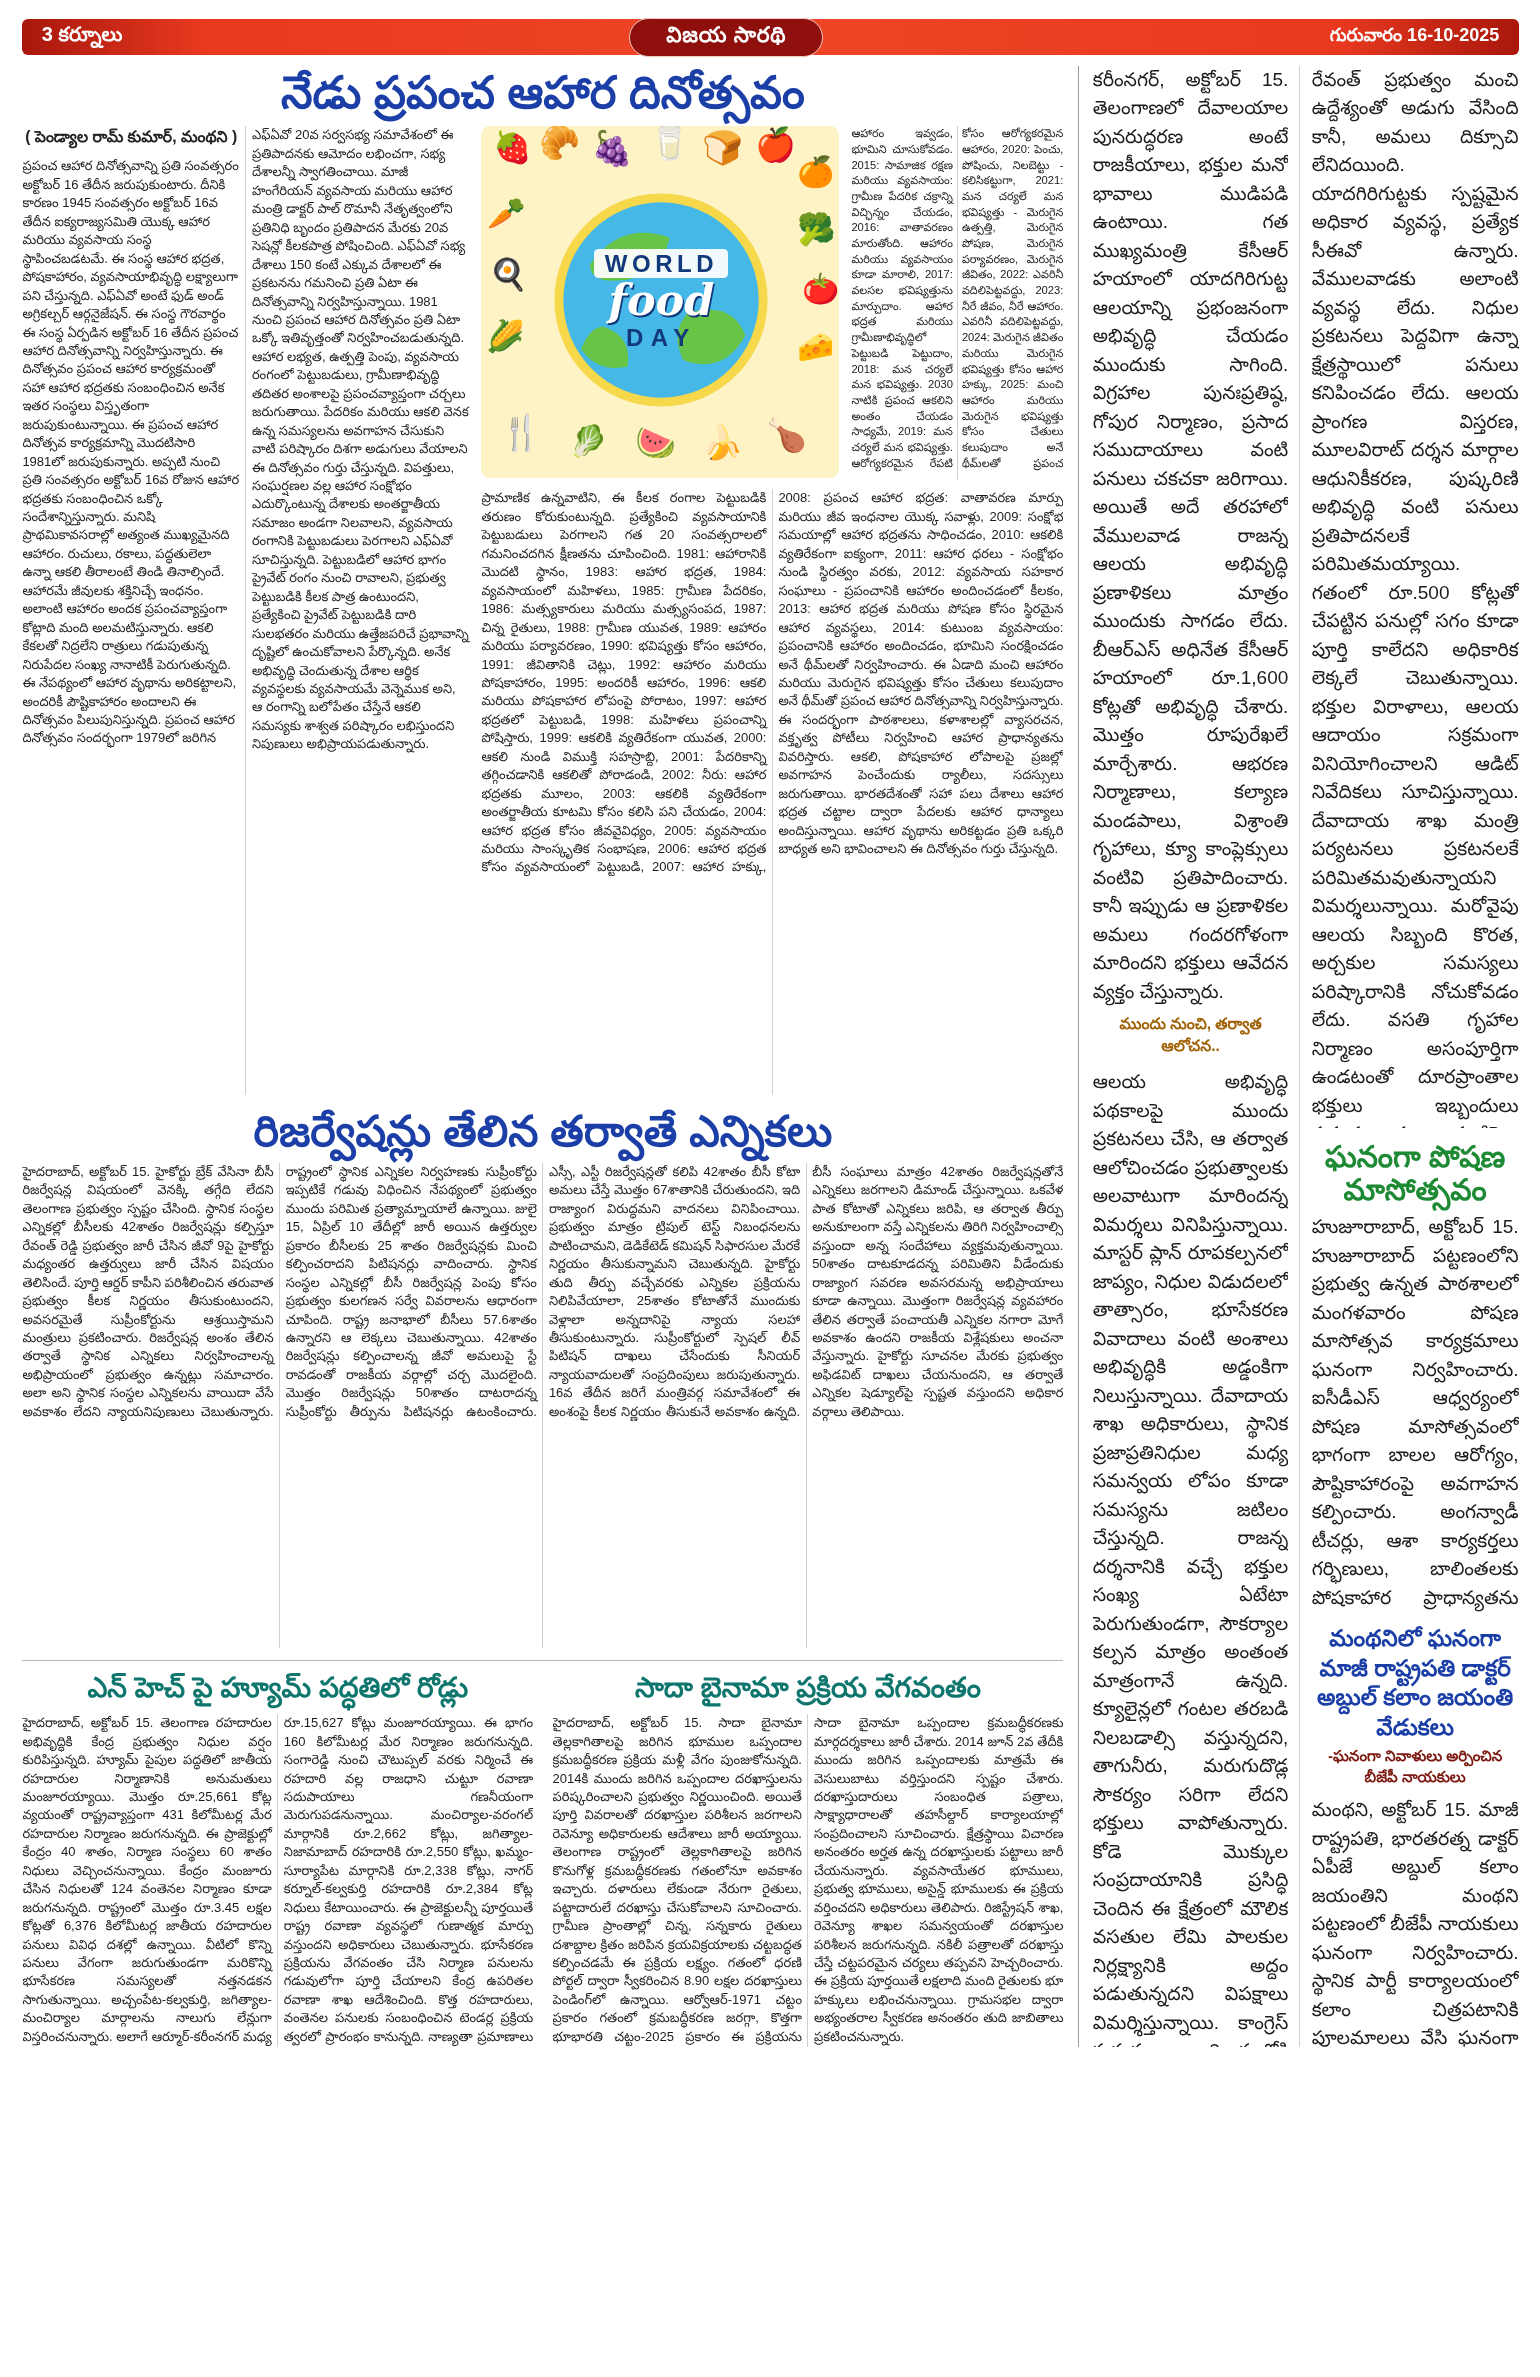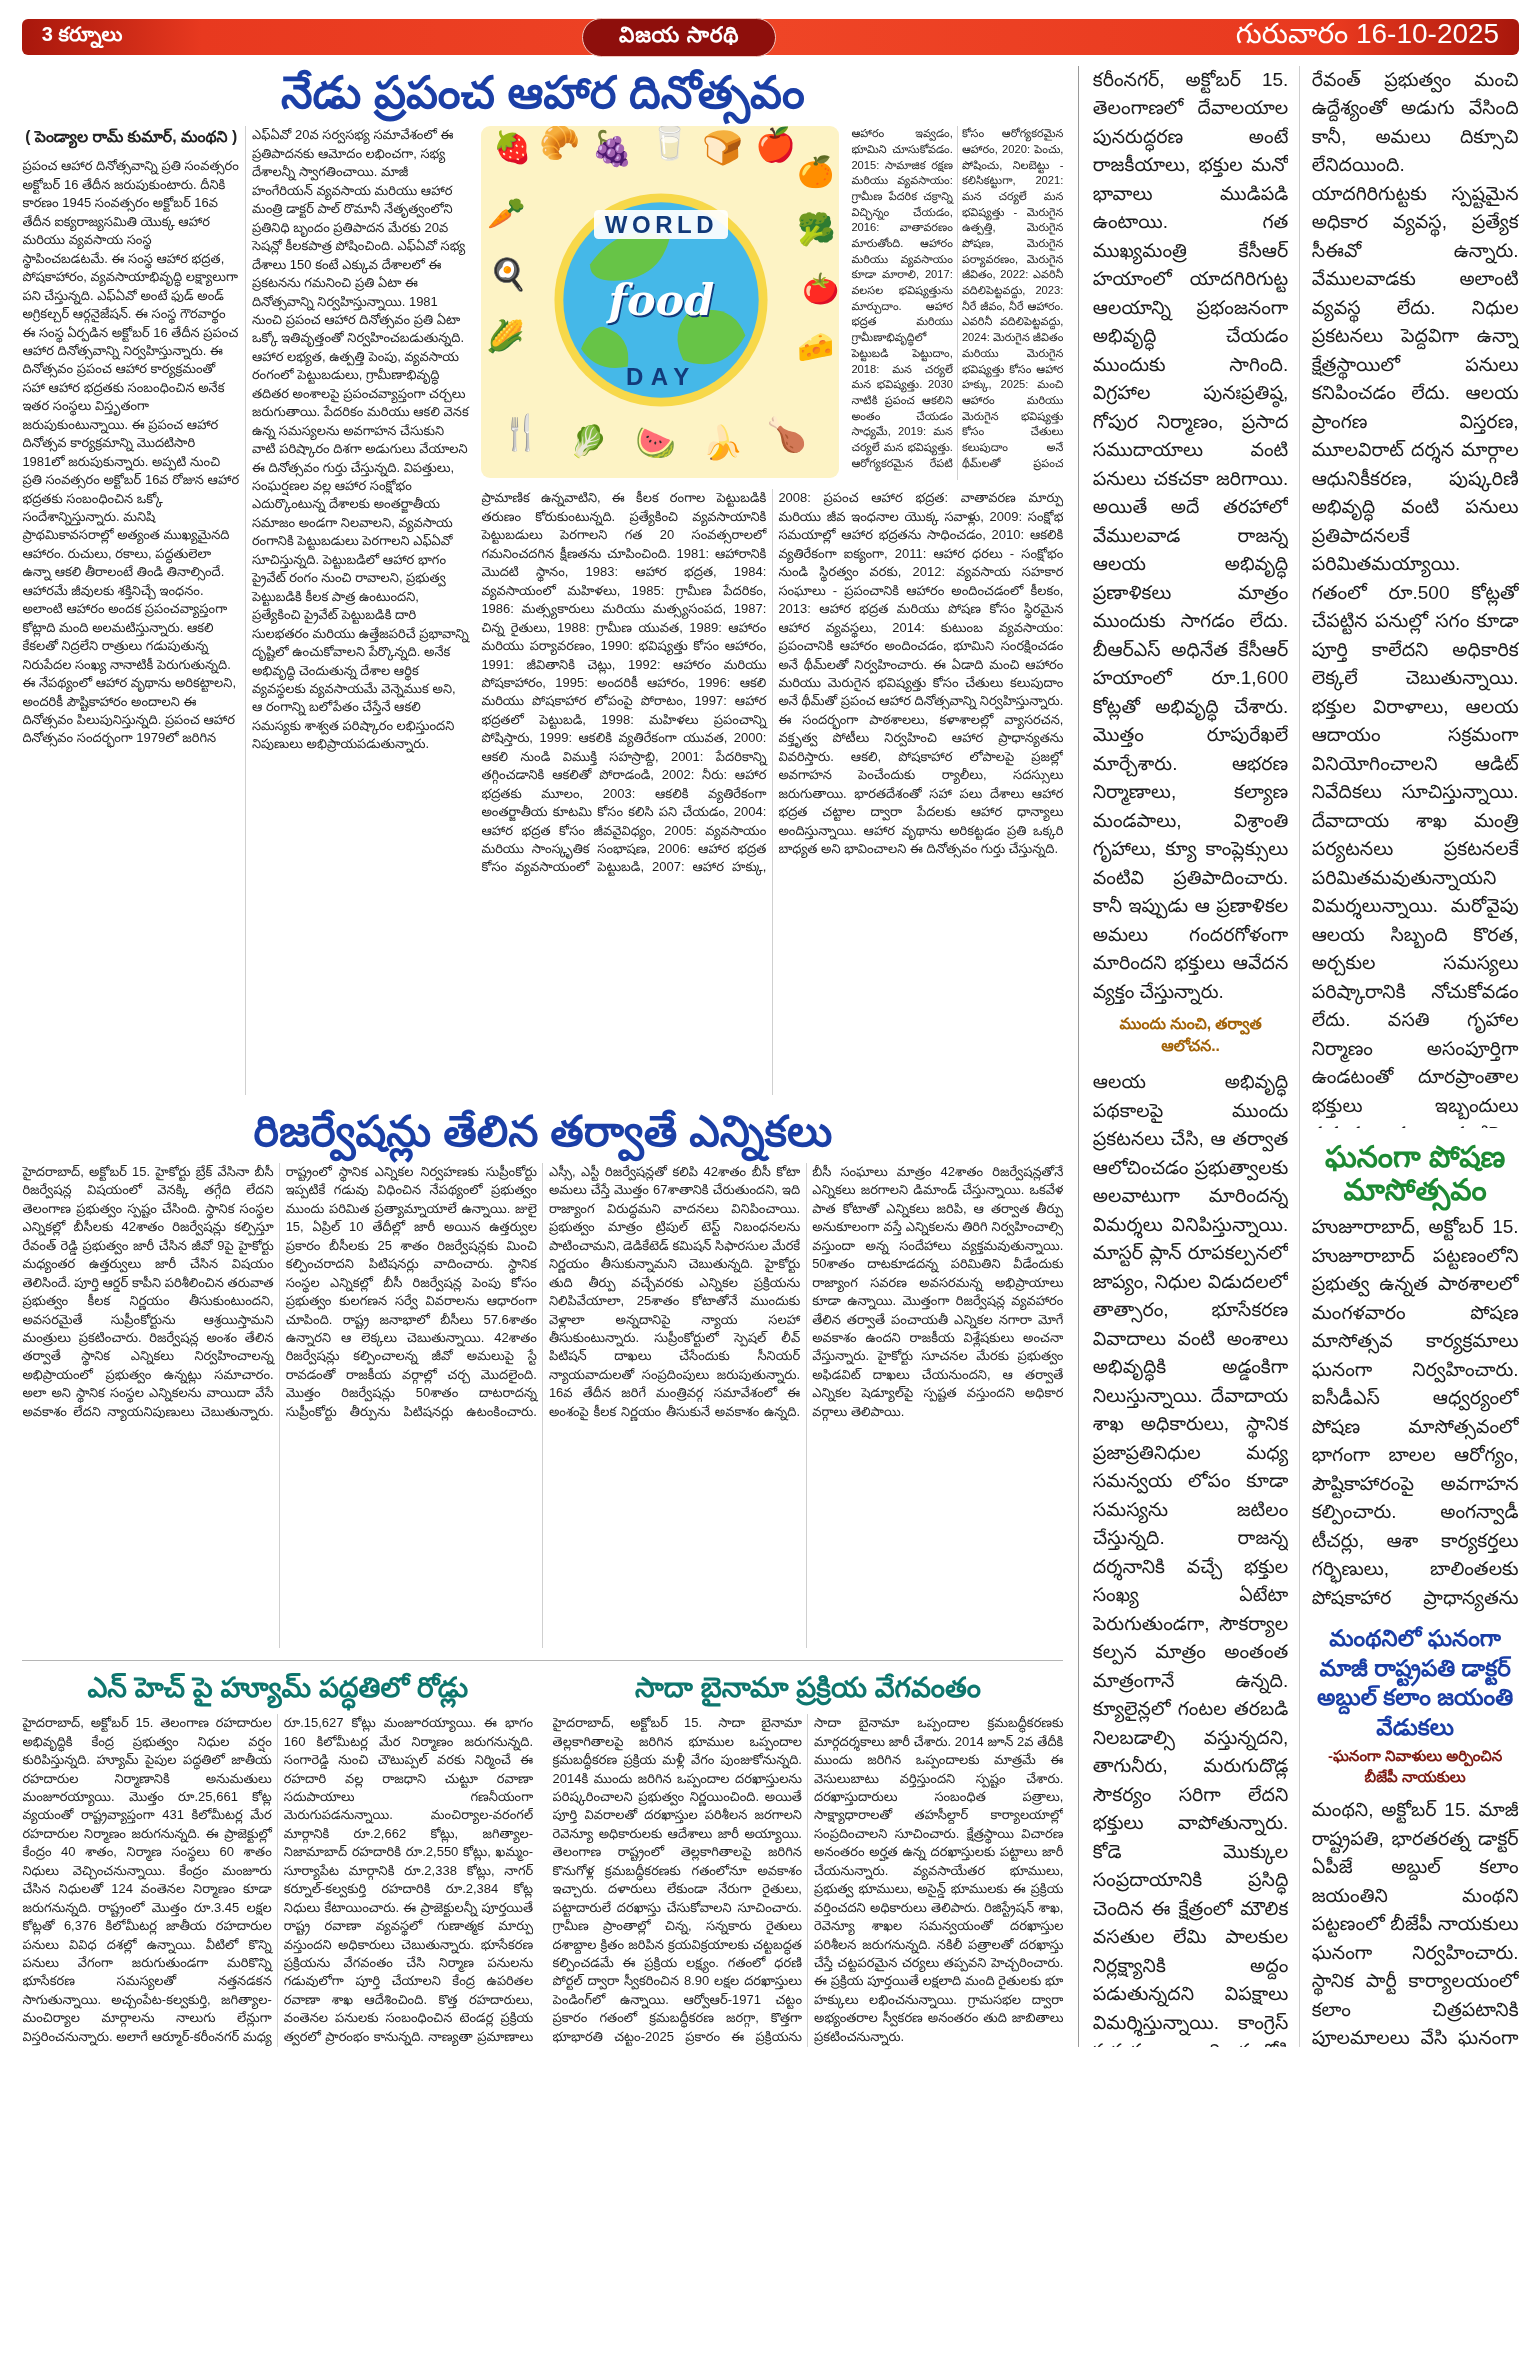--- a/index.html
+++ b/index.html
@@ -13,21 +13,21 @@
   .topbar {
     display:flex; align-items:center; justify-content:space-between;
     height:36px; padding:0 19.4px; border-radius:6px; color:#fff;
     background:linear-gradient(90deg,#a8170c,#e8391f 12%,#ef4526 50%,#e8391f 88%,#a8170c);
   }
   .topbar .page-info { font-size:20px; font-weight:bold; }
   .masthead-pill {
     background:#8e0f0c; border:1.5px solid #f0c9c0; border-radius:745px;
     padding:3.7px 36px; font-size:21.6px; font-weight:bold; color:#fff; letter-spacing:0.7px;
   }
-  .topbar .date { font-size:28px; font-weight:normal; }
+  .topbar .date { font-size:18px; font-weight:bold; }
 
   
   .content { display:flex; gap:15px; margin-top:10.4px; height:2292px; }
   .left-zone { width:1041px; flex:none; display:flex; flex-direction:column; min-height:0; }
   .right-zone { flex:1; border-left:1.5px solid #9a9a9a; padding-left:13.4px; display:flex; flex-direction:column; min-height:0; }
 
   .body-text { font-size:13px; line-height:1.42; text-align:justify; color:#1b1b1b; overflow:hidden; }
 
   h1 { margin:0; }
   .main-head { color:#1b3fa6; font-size:45px; font-weight:bold; text-align:center; margin:3px 0 10.4px; line-height:1.05; }
@@ -42,21 +42,21 @@
   .a1-left   { grid-column:1; grid-row:1/3; column-count:2; column-gap:12px; column-rule:0.7px solid #cfcfcf; height:100%; }
   .a1-imgcell{ grid-column:2; grid-row:1; }
   .a1-right  { grid-column:3; grid-row:1; column-count:2; column-gap:9px; column-rule:0.7px solid #cfcfcf; font-size:11.2px; line-height:1.4; height:100%; }
   .a1-bottom { grid-column:2/4; grid-row:2; column-count:2; column-gap:12px; column-rule:0.7px solid #cfcfcf; height:100%; }
 
   
   .wfd { position:relative; width:358px; height:352px; background:#fdf3c5; border-radius:9px; overflow:hidden; }
   .wfd-globe { position:absolute; left:69px; top:63px; width:222px; height:222px; }
   .wfd-globe svg { width:100%; height:100%; display:block; }
   .wfd-words { position:absolute; left:69px; top:63px; width:222px; height:222px;
-               display:flex; flex-direction:column; align-items:center; justify-content:center;gap:39px; }
+               display:flex; flex-direction:column; align-items:center; justify-content:center; }
   .wfd-w1 { background:#ffffffee; color:#123a7a; font-weight:bold; font-size:24px; letter-spacing:4.5px; padding:0.7px 10.4px; border-radius:4.5px; }
   .wfd-w2 { color:#fff; font-size:43px; font-style:italic; font-weight:bold;
             font-family:"DejaVu Serif","Liberation Serif",serif; text-shadow:1.5px 1.5px 0 #123a7a; margin-top:-3px; }
   .wfd-w3 { color:#123a7a; font-weight:bold; font-size:24px; letter-spacing:7.5px; margin-top:-1.5px; }
   .wfd-emoji { position:absolute; line-height:1; }
 
   
   .res-body { column-count:4; column-gap:12px; column-rule:0.7px solid #cfcfcf; height:485px; }
 
   

